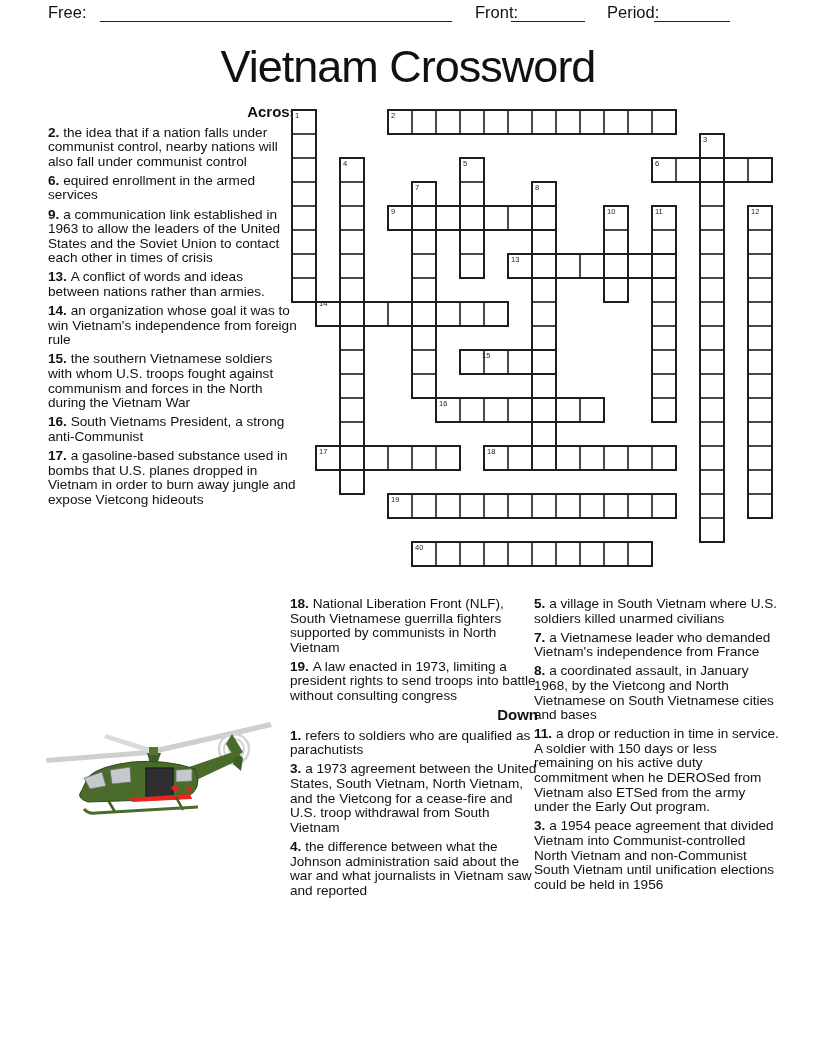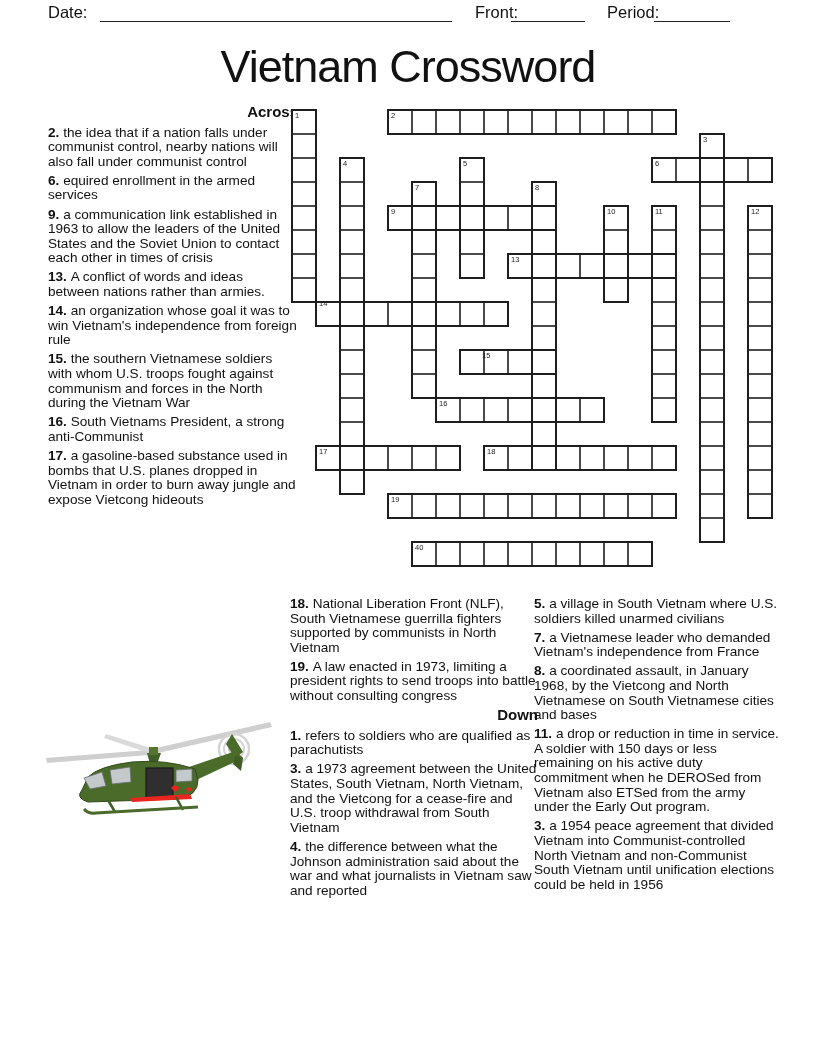--- a/index.html
+++ b/index.html
@@ -24,21 +24,21 @@
   .col-mid{left:290px;top:597px;width:248px;}
   .col-right{left:534px;top:597px;width:246px;}
   .heli{position:absolute;left:38px;top:692px;}
 </style>
 </head>
 <body>
 
 <div class="page">
 
   <div>
-    <span class="hlabel" style="left:48px">Date:</span>
+    <span class="hlabel" style="left:48px">Free:</span>
     <span class="hline" style="left:100px;width:352px"></span>
     <span class="hlabel" style="left:475px">Front:</span>
     <span class="hline" style="left:511px;width:74px"></span>
     <span class="hlabel" style="left:607px">Period:</span>
     <span class="hline" style="left:654px;width:76px"></span>
   </div>
 
   <h1 class="title">Vietnam Crossword</h1>
 
   <div class="grid-layer">

